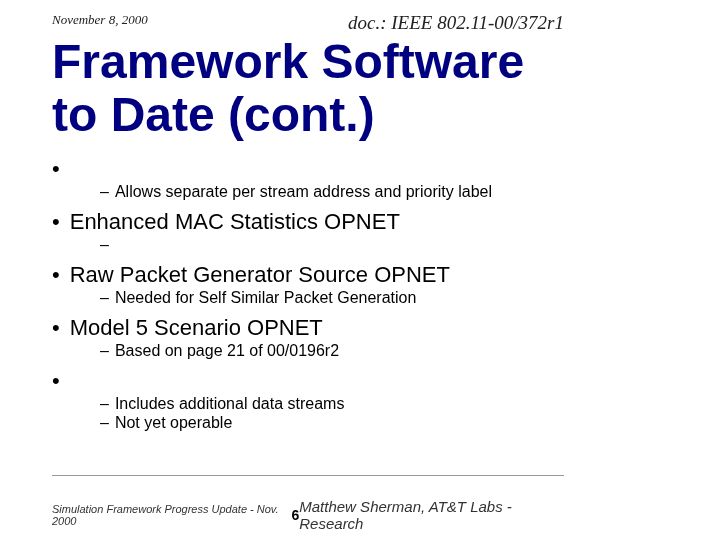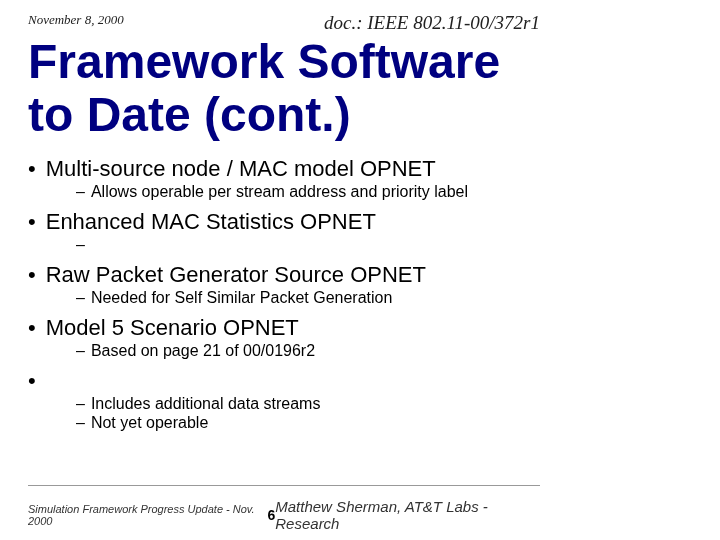--- a/index.html
+++ b/index.html
@@ -13,20 +13,21 @@
       position: relative;
     }
 
     .slide {
       width: 568px;
       height: 540px;
       background: #ffffff;
       padding: 12px 28px 8px 28px;
       display: flex;
       flex-direction: column;
+      margin-left: 24px;
     }
 
     .header-row {
       display: flex;
       justify-content: space-between;
       align-items: flex-start;
       margin-bottom: 2px;
     }
 
     .header-date {
@@ -93,21 +94,21 @@
       font-family: 'Arial', sans-serif;
       margin-top: 1px;
     }
 
     .sub-dash {
       flex-shrink: 0;
     }
 
     .footer {
       border-top: 1px solid #999;
-      padding-top: 12px;
+      padding-top: 22px;
       display: flex;
       justify-content: space-between;
       align-items: center;
       margin-top: auto;
     }
 
     .footer-left {
       font-size: 11px;
       color: #333;
       font-family: 'Arial', sans-serif;
@@ -138,25 +139,24 @@
     <span class="header-doc">doc.: IEEE 802.11-00/372r1</span>
   </div>
 
   <div class="slide-title">Framework Software to Date (cont.)</div>
 
   <div class="content">
 
     <div class="bullet-item">
       <div class="bullet-main">
         <span class="bullet-dot">•</span>
-        <span class="bullet-text">Multi-source node / MAC model    OPNET</span>
-      </div>
-      <div class="sub-bullet">
-        <span class="sub-dash">–</span>
-        <span>Allows operable per stream address and priority label</span>
+      </div>
+      <div class="sub-bullet">
+        <span class="sub-dash">–</span>
+        <span>Allows separate per stream address and priority label</span>
       </div>
     </div>
 
     <div class="bullet-item">
       <div class="bullet-main">
         <span class="bullet-dot">•</span>
         <span class="bullet-text">Enhanced MAC Statistics    OPNET</span>
       </div>
       <div class="sub-bullet">
         <span class="sub-dash">–</span>

